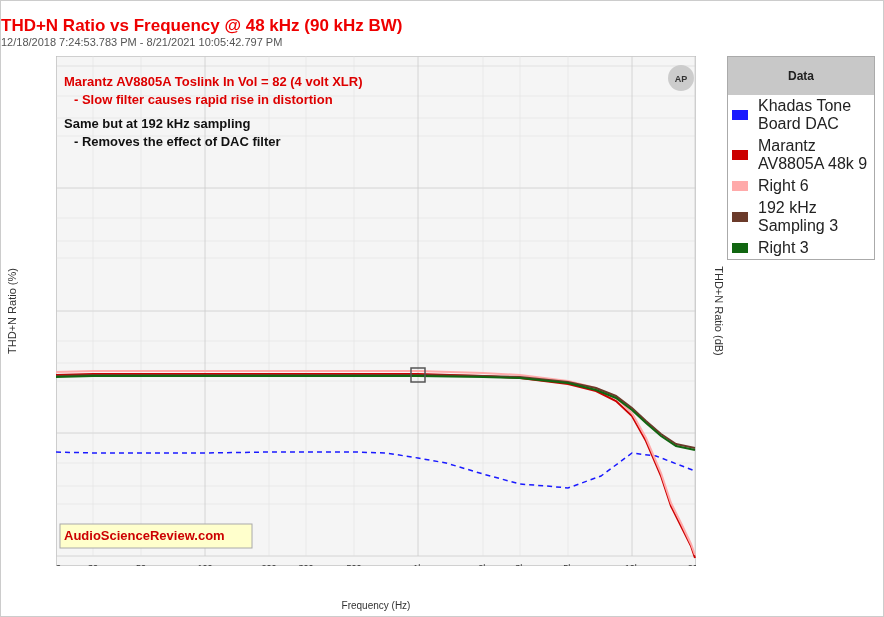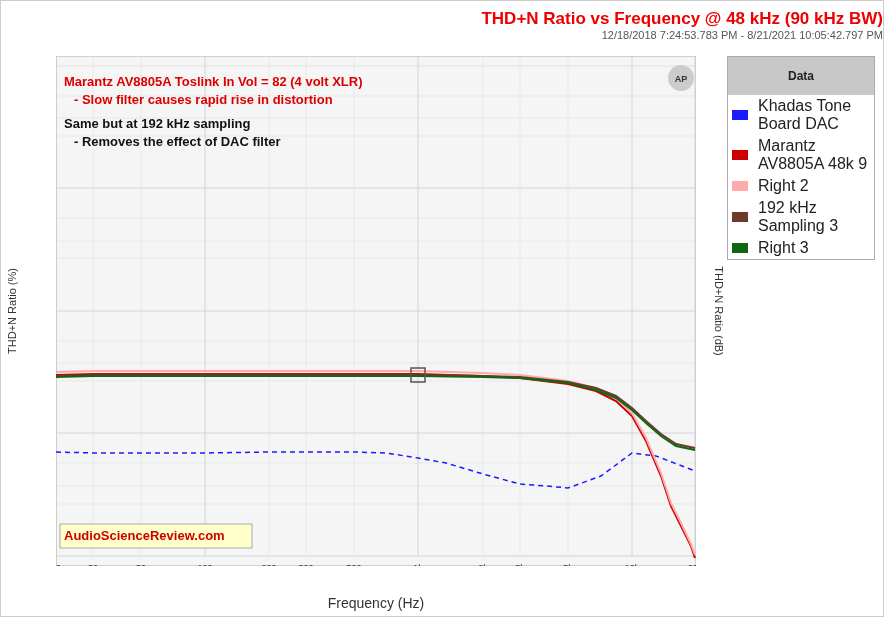--- a/index.html
+++ b/index.html
@@ -11,22 +11,22 @@
       overflow: hidden;
     }
     .outer {
       width: 884px;
       height: 617px;
       background: #fff;
       border: 1px solid #ccc;
       position: relative;
     }
     .title-area {
-      text-align: right;
-      padding-top: 8px;
+      text-align: left;
+      padding-top: 15px;
     }
     .main-title {
       color: #e00;
       font-size: 17px;
       font-weight: bold;
     }
     .subtitle {
       color: #555;
       font-size: 11px;
     }
@@ -71,21 +71,21 @@
       font-size: 11px;
       color: #333;
     }
     
     .x-axis-label {
       position: absolute;
       bottom: 5px;
       left: 55px;
       width: 640px;
       text-align: center;
-      font-size: 14px;
+      font-size: 10px;
       color: #333;
     }
     
     .legend {
       position: absolute;
       right: 8px;
       top: 55px;
       width: 148px;
       background: #fff;
       border: 1px solid #aaa;
@@ -312,21 +312,21 @@
     <div class="legend-item">
       <div class="legend-color">
         <div class="legend-color-box" style="background:#cc0000; border-color:#cc0000;"></div>
       </div>
       <span>Marantz AV8805A 48k 9</span>
     </div>
     <div class="legend-item">
       <div class="legend-color">
         <div class="legend-color-box" style="background:#ffaaaa; border-color:#ffaaaa;"></div>
       </div>
-      <span>Right 2</span>
+      <span>Right 6</span>
     </div>
     <div class="legend-item">
       <div class="legend-color">
         <div class="legend-color-box" style="background:#6b3a2a; border-color:#6b3a2a;"></div>
       </div>
       <span>192 kHz Sampling  3</span>
     </div>
     <div class="legend-item">
       <div class="legend-color">
         <div class="legend-color-box" style="background:#116611; border-color:#116611;"></div>

